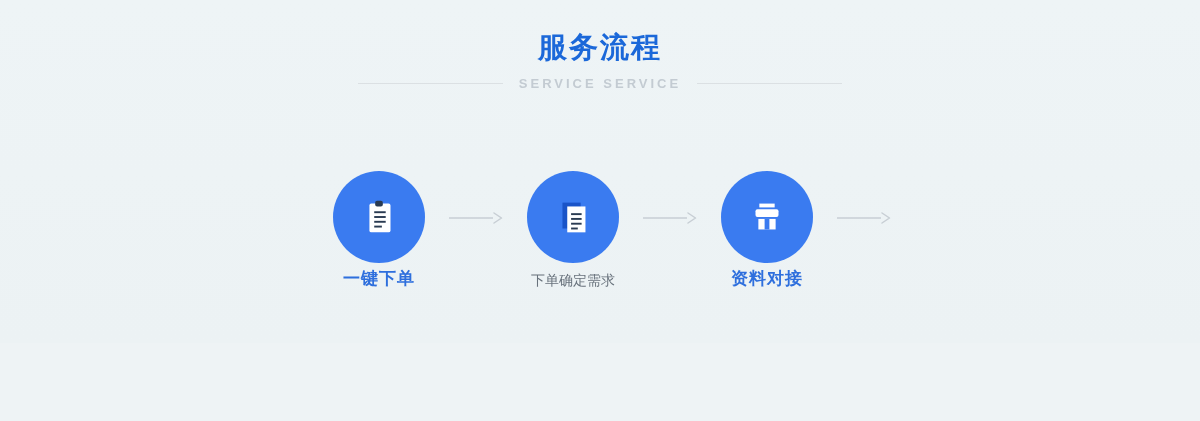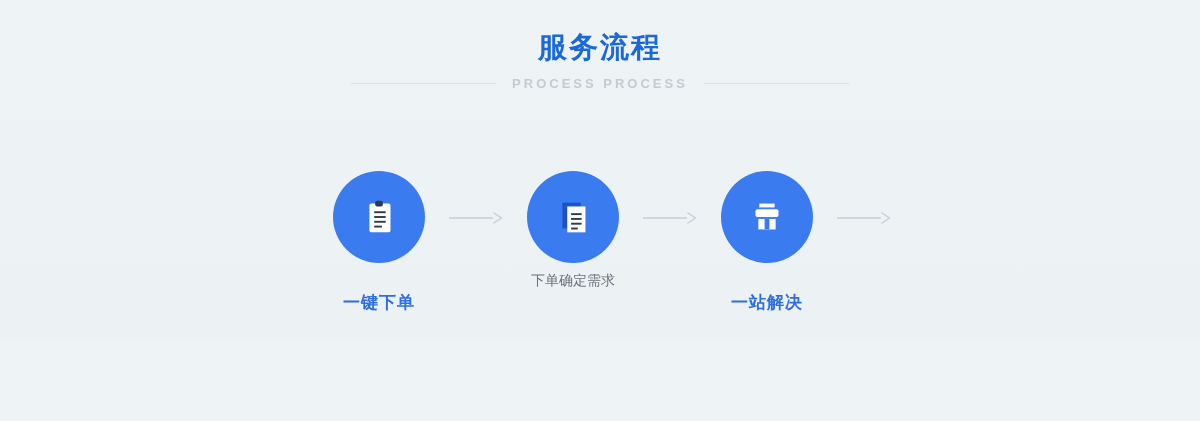--- a/index.html
+++ b/index.html
@@ -52,21 +52,21 @@
     height: 92px;
     margin: 0 auto;
     border-radius: 50%;
     background: #3a7bf0;
     display: flex;
     align-items: center;
     justify-content: center;
   }
   .circle svg { display: block; }
   .step-title {
-    margin-top: 28px;
+    margin-top: 4px;
     font-size: 17px;
     font-weight: bold;
     color: #2e6fdd;
     letter-spacing: 1px;
   }
   .step-desc {
     margin-top: 9px;
     font-size: 14px;
     color: #68727c;
     white-space: nowrap;
@@ -83,21 +83,21 @@
 </style>
 </head>
 <body>
 
 <div class="page">
 
   <div class="section-header">
     <div class="section-title">服务流程</div>
     <div class="subtitle-row">
       <span class="hline"></span>
-      <span class="section-subtitle">PROCESS  PROCESS</span>
+      <span class="section-subtitle">SERVICE  SERVICE</span>
       <span class="hline"></span>
     </div>
   </div>
 
   <div class="steps">
 
     <div class="step">
       <div class="circle">
         <svg width="46" height="46" viewBox="0 0 48 48">
           <rect x="14" y="10" width="22" height="30" rx="2" fill="#ffffff"></rect>
@@ -141,21 +141,21 @@
 
     <div class="step">
       <div class="circle">
         <svg width="46" height="46" viewBox="0 0 48 48">
           <rect x="16" y="10" width="16" height="4" fill="#ffffff"></rect>
           <rect x="12" y="16" width="24" height="8" rx="2" fill="#ffffff"></rect>
           <rect x="15" y="26" width="18" height="11" fill="#ffffff"></rect>
           <rect x="21.5" y="26" width="5" height="11" fill="#3a7bf0"></rect>
         </svg>
       </div>
-      <div class="step-title">一站解决</div>
+      <div class="step-title">资料对接</div>
     </div>
 
     <div class="arrow">
       <svg width="56" height="14" viewBox="0 0 56 14">
         <line x1="1" y1="7" x2="45" y2="7" stroke="#c7ced4" stroke-width="1.5"></line>
         <path d="M46 2 L53.5 7 L46 12" fill="none" stroke="#c7ced4" stroke-width="1.5" stroke-linecap="round" stroke-linejoin="round"></path>
       </svg>
     </div>
 
 

